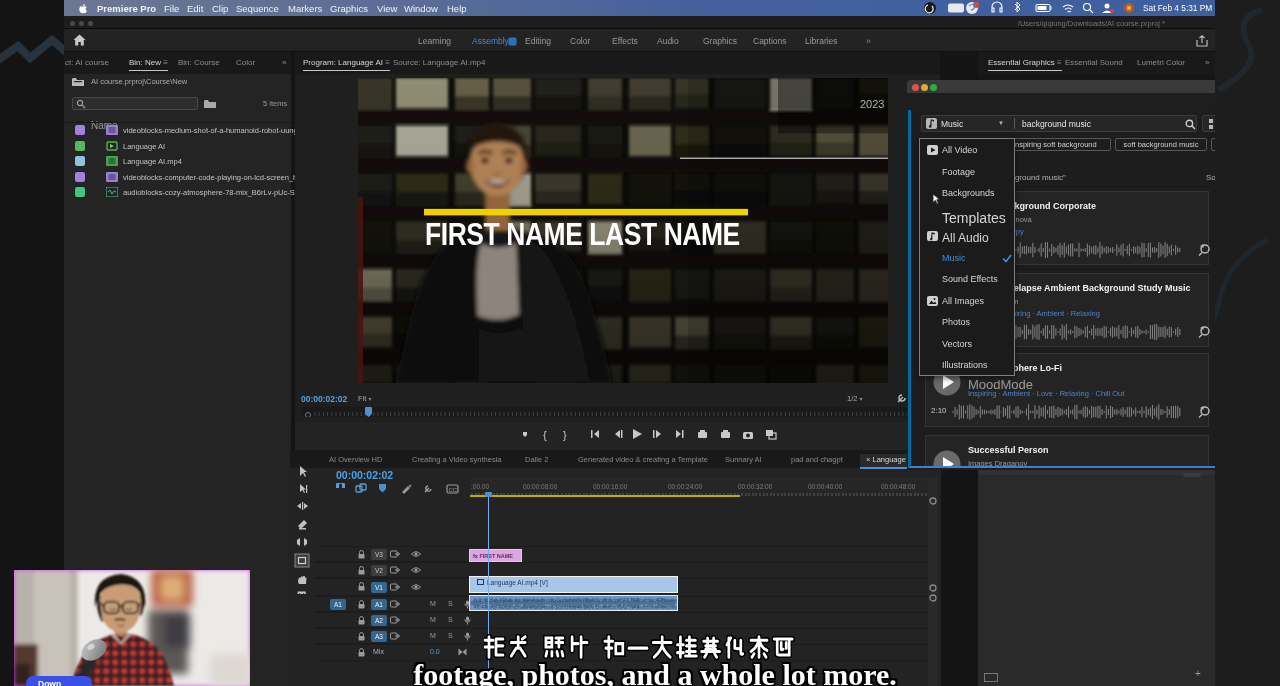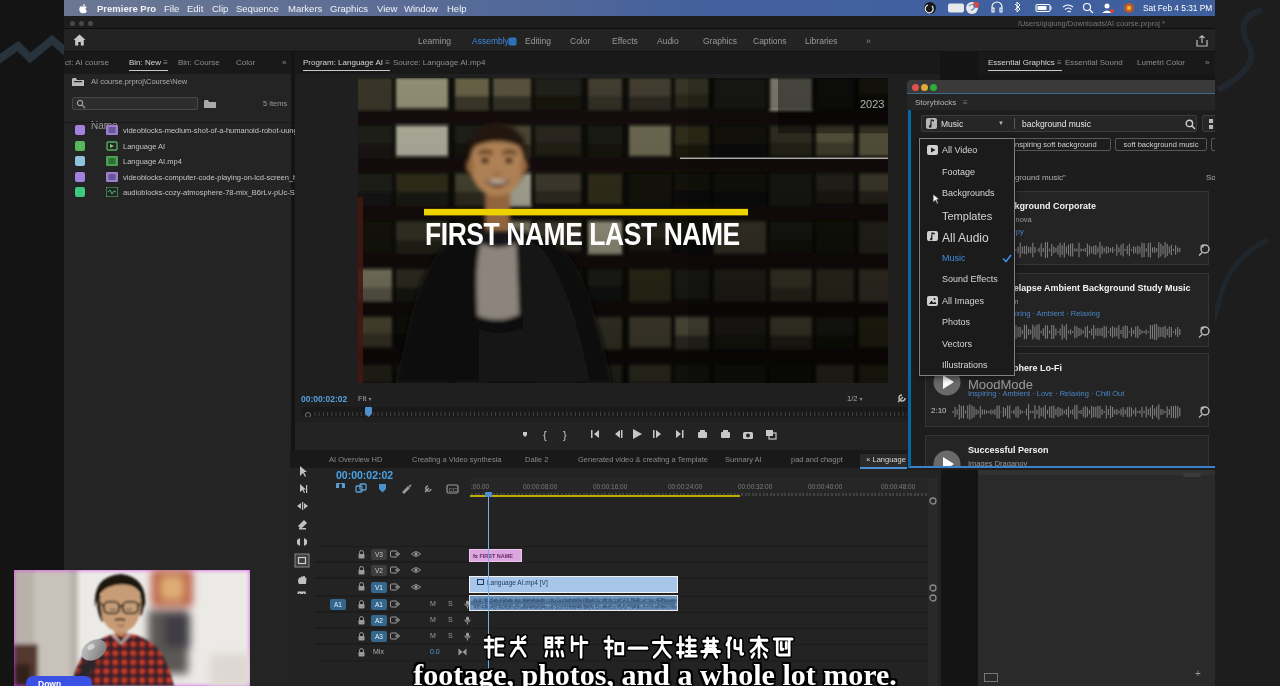--- a/index.html
+++ b/index.html
@@ -1101,24 +1101,20 @@
       <div class="abs" style="left:6px;top:203px;width:14px;height:9px;border:1px solid #777"></div>
       <div class="abs" style="left:217px;top:198px;font-size:10px;color:#9a9a9a">+</div>
     </div>
   </div>
   <div id="sbwin" class="panel">
     <div id="sbtitle">
       <div class="tl1" style="left:5px;background:#e0524c"></div>
       <div class="tl1" style="left:14px;background:#ddaa35"></div>
       <div class="tl1" style="left:23px;background:#2fac3f"></div>
     </div>
-    <div id="sbtabs">
-          <span style="position:absolute;left:8px;top:4px;font-size:8px;color:#b5b5b5">Storyblocks</span>
-          <span style="position:absolute;left:56px;top:4px;font-size:8px;color:#7a7a7a">≡</span>
-        </div>
     <div id="sbcontent">
 
       <div class="abs" style="left:10px;top:5px;width:276px;height:17px;background:#262626;border:1px solid #3c3c3c;border-radius:2px">
         <svg width="11" height="11" style="position:absolute;left:4px;top:2px">
               <rect x="0" y="0" width="11" height="11" rx="2" fill="#b5b5b5"></rect>
               <path d="M4 8 a1.4 1.4 0 1 0 1.6 1.4 L5.6 4 L8 4.6 L8 3 L4.8 2.2 Z" fill="#262626" transform="translate(0,-1)"></path>
             </svg>
         <span style="position:absolute;left:19px;top:3px;font-size:8.5px;color:#e0e0e0">Music</span>
         <span style="position:absolute;left:76px;top:3.5px;font-size:6px;color:#b5b5b5">▼</span>
         <div style="position:absolute;left:92px;top:2px;width:1px;height:11px;background:#5a5a5a"></div>
@@ -1533,21 +1529,21 @@
           <div class="abs" style="left:57px;top:349px;font-size:7.5px;color:#9b9b9b;white-space:nowrap">Images Draganov</div>
 
       <div class="abs" style="left:8px;top:28px;width:96px;height:238px;background:#1b1b1b;border:1px solid #808080;box-shadow:0 2px 6px rgba(0,0,0,.5)">
         <div style="position:absolute;left:22px;top:6px;font-size:9px;color:#d5d5d5;white-space:nowrap">All Video</div>
             <svg style="position:absolute;left:7px;top:6px" width="11" height="10">
               <rect width="11" height="10" rx="2" fill="#cfcfcf"></rect>
               <path d="M4 2.5 L8.5 5 L4 7.5 Z" fill="#1b1b1b"></path>
             </svg>
             <div style="position:absolute;left:22px;top:27.5px;font-size:9px;color:#d5d5d5;white-space:nowrap">Footage</div>
             <div style="position:absolute;left:22px;top:49.0px;font-size:9px;color:#d5d5d5;white-space:nowrap">Backgrounds</div>
-            <div style="position:absolute;left:22px;top:70.5px;font-size:11px;color:#d5d5d5;white-space:nowrap">Templates</div>
+            <div style="position:absolute;left:22px;top:70.5px;font-size:14px;color:#d5d5d5;white-space:nowrap">Templates</div>
             <div style="position:absolute;left:22px;top:92.0px;font-size:12px;color:#d5d5d5;white-space:nowrap">All Audio</div>
             <svg style="position:absolute;left:7px;top:92.0px" width="11" height="10">
               <rect width="11" height="10" rx="2" fill="#cfcfcf"></rect>
               <path d="M4 7 a1.2 1.2 0 1 0 1.4 1.2 L5.4 3 L7.8 3.6 L7.8 2 L4.6 1.2 Z" fill="#1b1b1b"></path>
             </svg>
             <div style="position:absolute;left:22px;top:113.5px;font-size:9px;color:#3d8fe0;white-space:nowrap">Music</div>
             <svg style="position:absolute;left:82px;top:114.5px" width="10" height="9">
               <path d="M1 4.5 L4 7.5 L9 1" stroke="#3d8fe0" stroke-width="1.6" fill="none"></path>
             </svg>
             <div style="position:absolute;left:22px;top:135.0px;font-size:9px;color:#d5d5d5;white-space:nowrap">Sound Effects</div>

